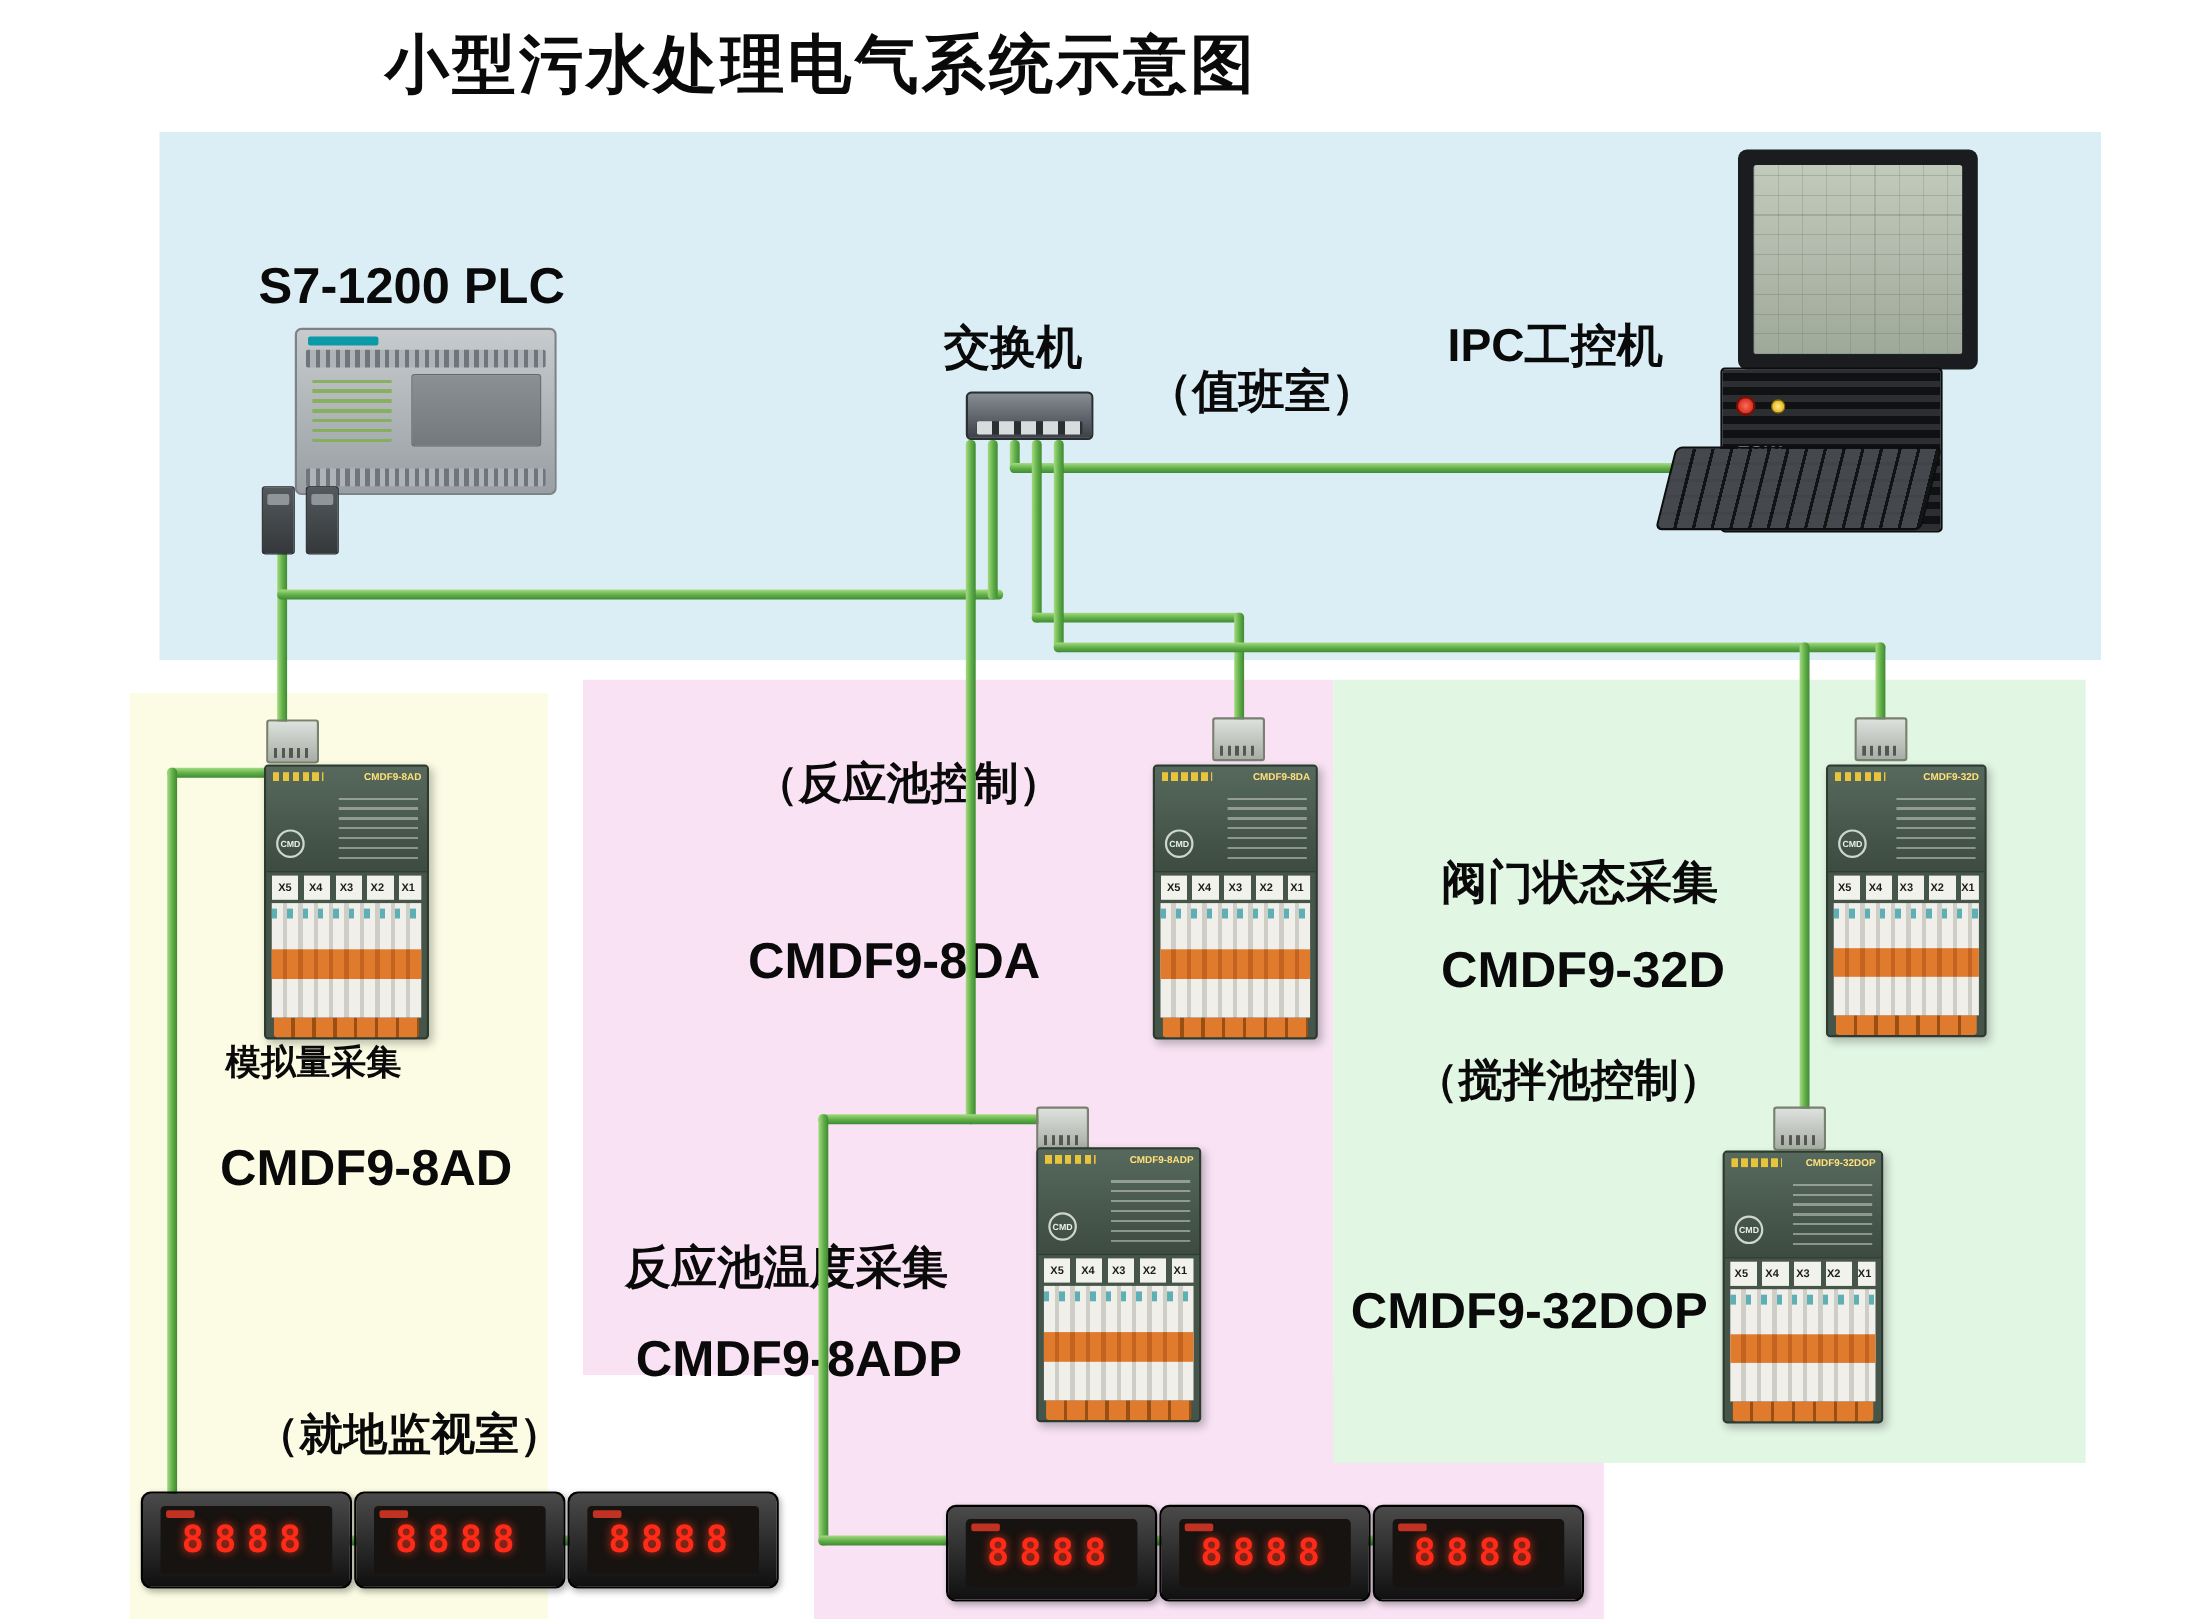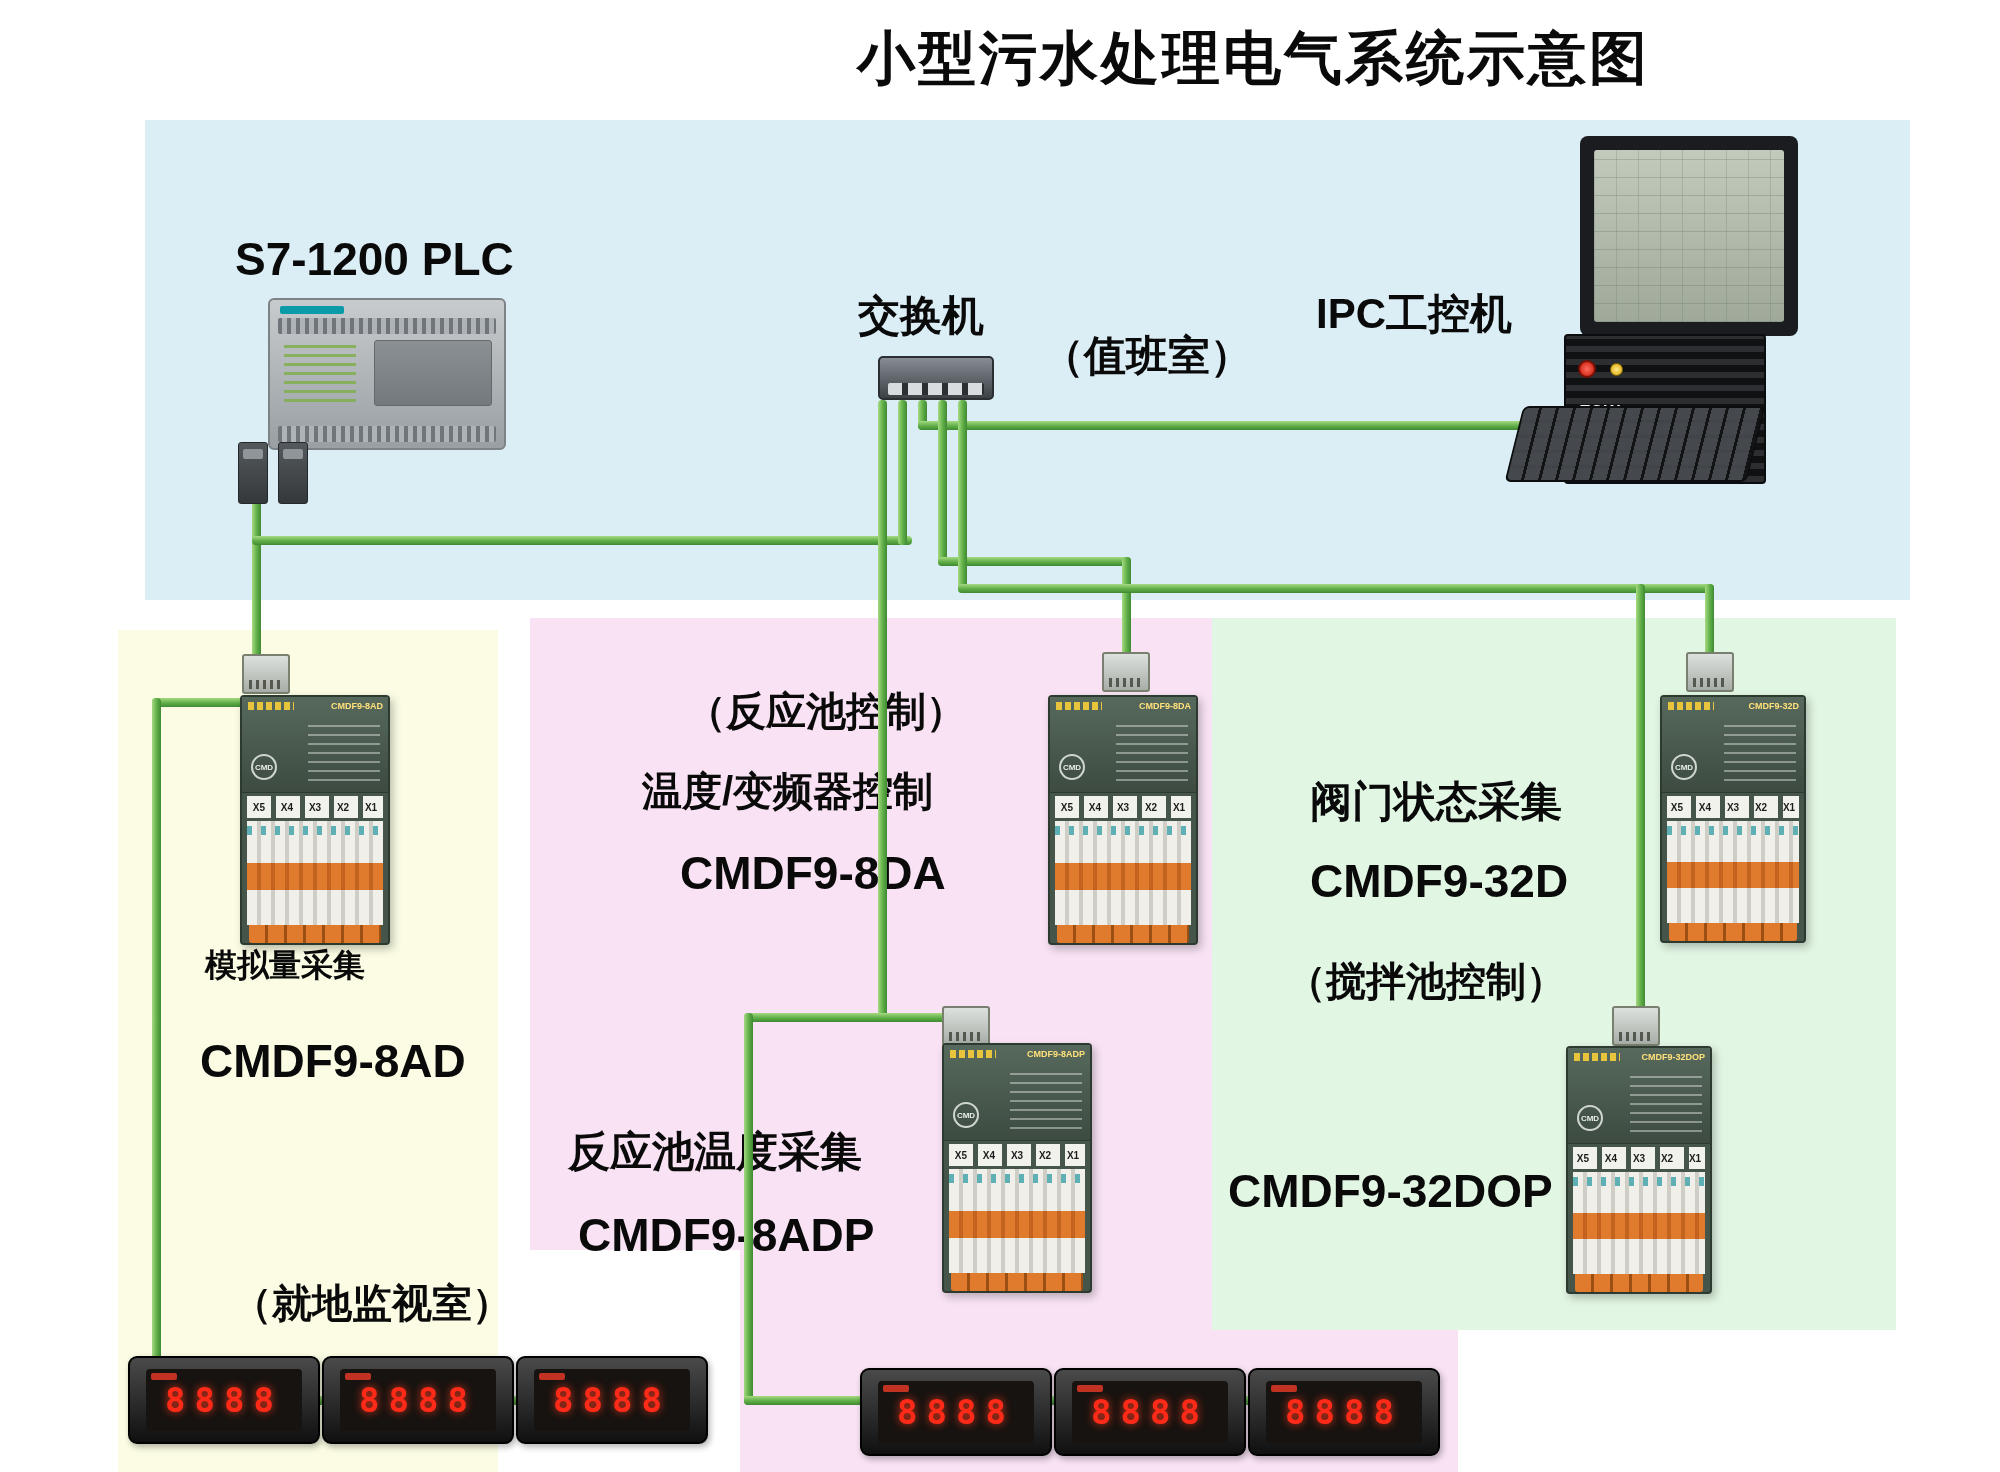--- a/index.html
+++ b/index.html
@@ -13,21 +13,21 @@
 
   
   .panel { position:absolute; }
   .panel-blue   { background:var(--panel-blue,#dbeef6); }
   .panel-yellow { background:var(--panel-yellow,#fbfce3); }
   .panel-pink   { background:var(--panel-pink,#f8e2f4); }
   .panel-green  { background:var(--panel-green,#e2f6e4); }
 
   
   .lbl { position:absolute; font-weight:700; color:#0a0a0a; white-space:nowrap; }
-  .title { font-size:58px; letter-spacing:3px; width:1300px; text-align:right; }
+  .title { font-size:58px; letter-spacing:3px; width:1300px; text-align:left; }
 
   
   .cable { position:absolute; border-radius:4px; z-index:2; }
   .cable-h { background:linear-gradient(180deg,#a6da82 0%,#5fae47 55%,#3f8a33 100%); }
   .cable-v { background:linear-gradient(90deg,#a6da82 0%,#5fae47 55%,#3f8a33 100%); }
 
   
   .conn { position:absolute; width:48px; height:40px; z-index:3;
     background:linear-gradient(#dde1dd,#a7ada7); border:2px solid #79806f; border-radius:3px; }
   .conn::after { content:""; position:absolute; left:5px; right:5px; bottom:3px; height:9px;
@@ -233,21 +233,20 @@
     <div class="mod-xrow">X5 X4 X3 X2 X1</div>
     <div class="mod-terms"></div>
     <div class="mod-feet"></div>
   </div>
 
   <div class="lbl" style="left:205px;  top:944px;  font-size:32px;">模拟量采集</div>
   <div class="lbl" style="left:200px;  top:1034px; font-size:46px;">CMDF9-8AD</div>
   <div class="lbl" style="left:232px;  top:1276px; font-size:40px;">（就地监视室）</div>
 
   <div class="lbl" style="left:686px;  top:684px;  font-size:40px;">（反应池控制）</div>
-  <div class="lbl" style="left:642px;  top:764px;  font-size:40px;">温度/变频器控制</div>
   <div class="lbl" style="left:680px;  top:846px;  font-size:46px;">CMDF9-8DA</div>
   <div class="lbl" style="left:568px;  top:1124px; font-size:42px;">反应池温度采集</div>
   <div class="lbl" style="left:578px;  top:1208px; font-size:46px;">CMDF9-8ADP</div>
 
   <div class="lbl" style="left:1310px; top:774px;  font-size:42px;">阀门状态采集</div>
   <div class="lbl" style="left:1310px; top:854px;  font-size:46px;">CMDF9-32D</div>
   <div class="lbl" style="left:1286px; top:954px;  font-size:40px;text-align:right;">（搅拌池控制）</div>
   <div class="lbl" style="left:1228px; top:1164px; font-size:46px;">CMDF9-32DOP</div>
 
   <div class="meter" style="left:128px; top:1356px;">

